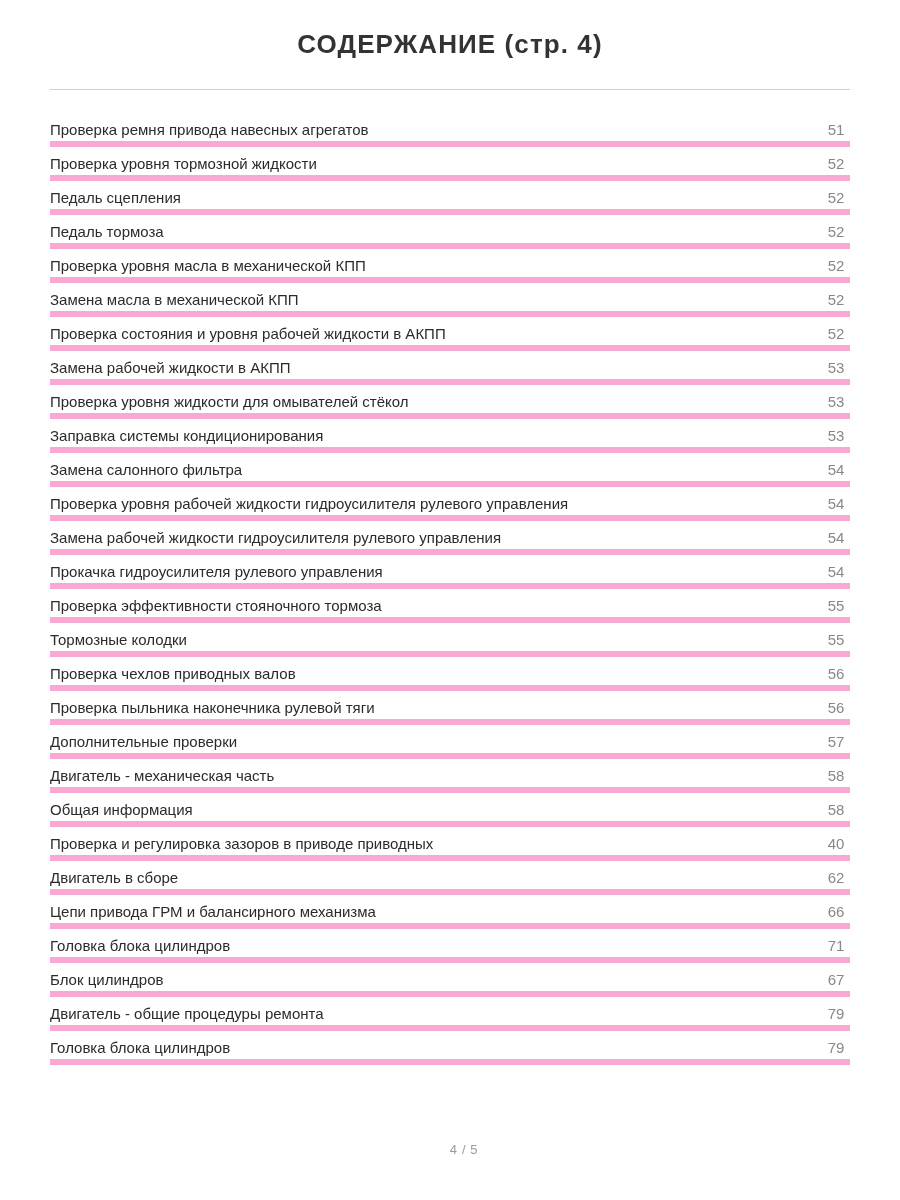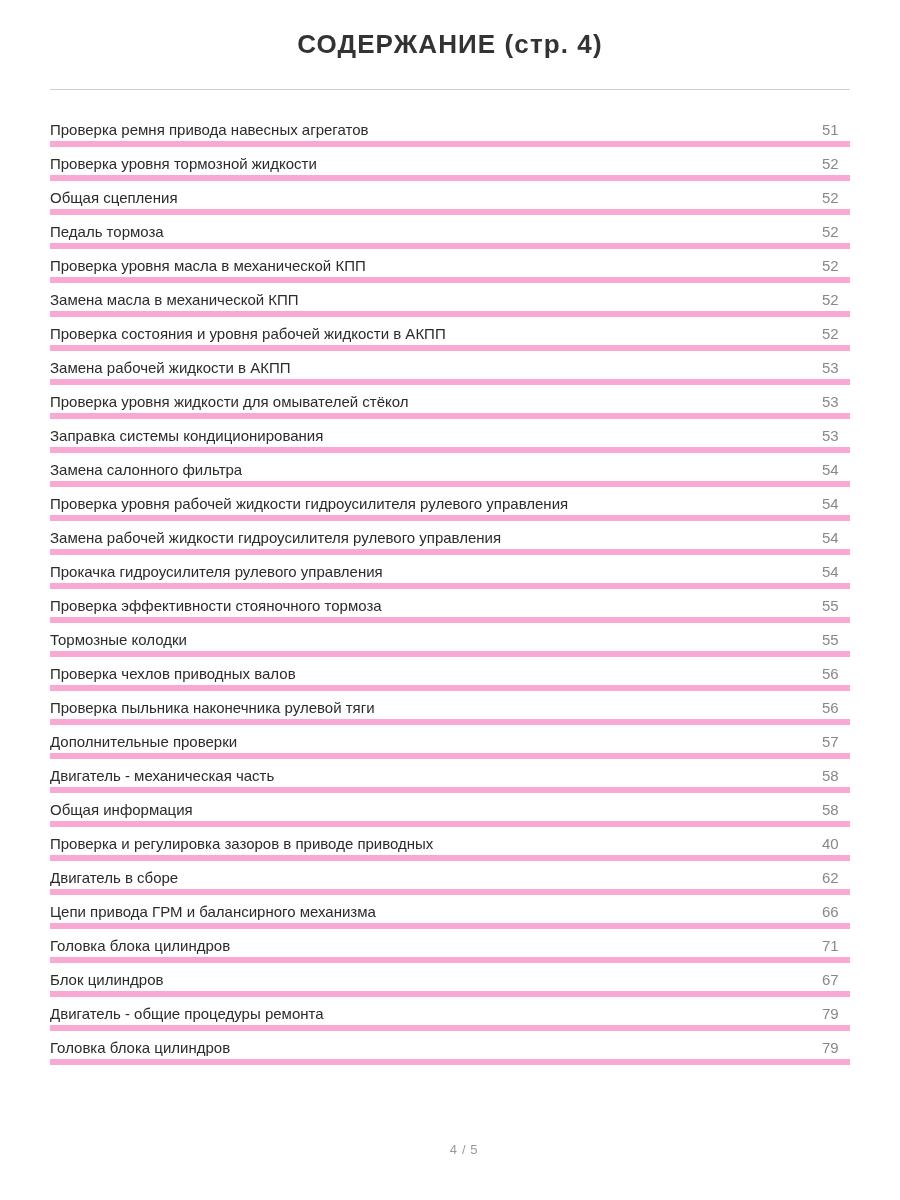--- a/index.html
+++ b/index.html
@@ -65,21 +65,21 @@
     text-overflow: ellipsis;
     flex: 1 1 auto;
     padding-right: 16px;
   }
   .toc-row-page {
     font-size: 15px;
     color: #888888;
     line-height: 33px;
     flex: 0 0 auto;
     min-width: 28px;
-    text-align: left;
+    text-align: center;
   }
 
   
   .page-footer {
     position: absolute;
     left: 0;
     right: 0;
     top: 1140px;
     text-align: center;
   }
@@ -104,21 +104,21 @@
   <div class="toc-list">
       <div class="toc-row">
         <span class="toc-row-title">Проверка ремня привода навесных агрегатов</span>
         <span class="toc-row-page">51</span>
       </div>
       <div class="toc-row">
         <span class="toc-row-title">Проверка уровня тормозной жидкости</span>
         <span class="toc-row-page">52</span>
       </div>
       <div class="toc-row">
-        <span class="toc-row-title">Общая сцепления</span>
+        <span class="toc-row-title">Педаль сцепления</span>
         <span class="toc-row-page">52</span>
       </div>
       <div class="toc-row">
         <span class="toc-row-title">Педаль тормоза</span>
         <span class="toc-row-page">52</span>
       </div>
       <div class="toc-row">
         <span class="toc-row-title">Проверка уровня масла в механической КПП</span>
         <span class="toc-row-page">52</span>
       </div>

